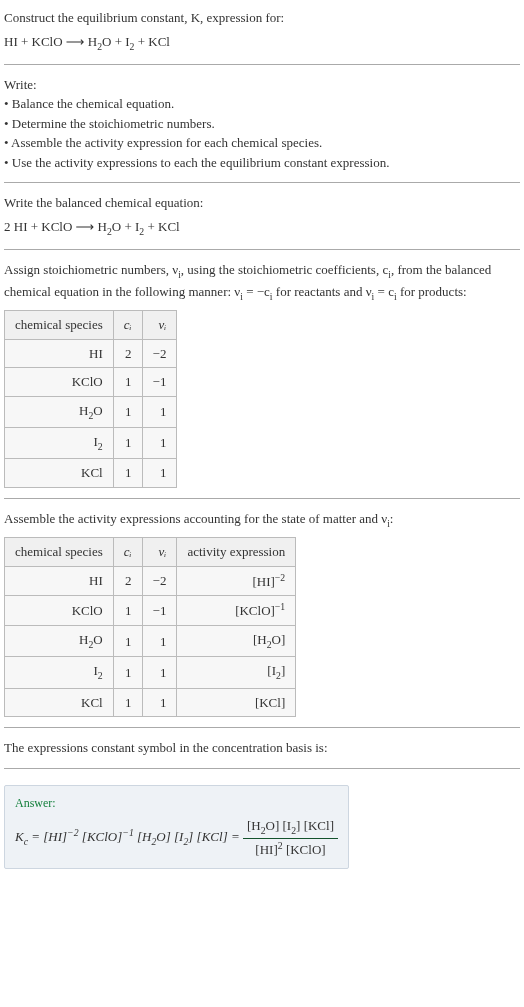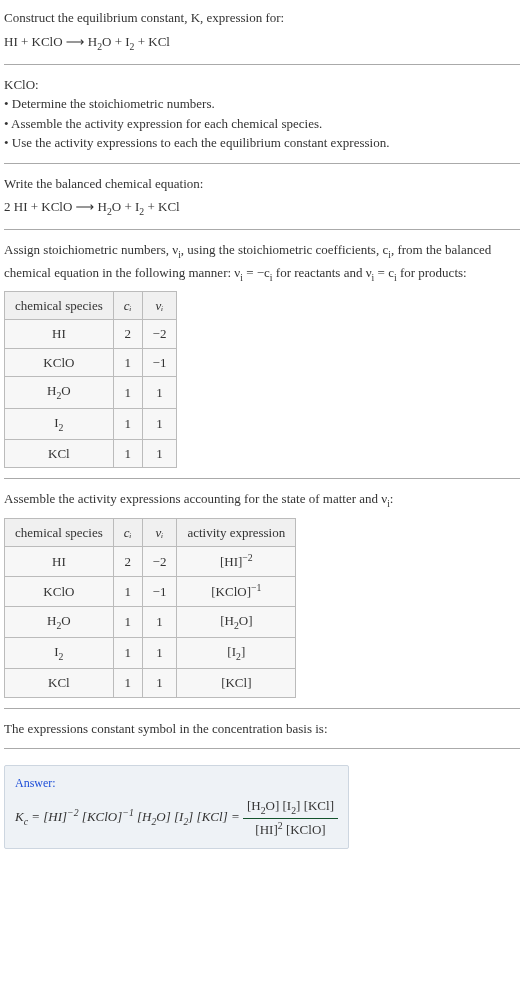--- a/index.html
+++ b/index.html
@@ -25,36 +25,36 @@
     sub { font-size: 0.75em; }
     sup { font-size: 0.75em; }
     table {
       border-collapse: collapse;
       margin-top: 6px;
       background: #f7f7f7;
     }
     th, td {
       border: 1px solid #bbb;
       padding: 4px 10px;
-      text-align: center;
+      text-align: right;
       font-weight: normal;
       background: #f7f7f7;
     }
     th { background: #f0f0f0; }
     .italic { font-style: italic; font-family: Liberation Serif, serif; }
     .answer-box {
       background: #eef2f6;
       border: 1px solid #cdd6e0;
       border-radius: 2px;
       padding: 8px 10px;
       margin-top: 6px;
       display: inline-block;
     }
     .answer-label {
-      color: #1d4ed8;
+      color: #15803d;
       font-size: 12px;
       margin-bottom: 4px;
     }
     .frac {
       display: inline-block;
       vertical-align: middle;
       text-align: center;
     }
     .frac .num { display:block; border-bottom:1px solid #14532d; padding:0 4px; }
     .frac .den { display:block; padding:0 4px; }
@@ -63,22 +63,23 @@
 <body>
 
 <div class="section">
   <div>Construct the equilibrium constant, K, expression for:</div>
   <div class="eqn">HI + KClO  ⟶  H<sub>2</sub>O + I<sub>2</sub> + KCl</div>
 </div>
 
 <hr class="sep">
 
 <div class="section plan">
-  <div>KClO:</div>
+  <div>Write:</div>
   <ul>
+    <li>Balance the chemical equation.</li>
     <li>Determine the stoichiometric numbers.</li>
     <li>Assemble the activity expression for each chemical species.</li>
     <li>Use the activity expressions to each the equilibrium constant expression.</li>
   </ul>
 </div>
 
 <hr class="sep">
 
 <div class="section">
   <div>Write the balanced chemical equation:</div>

